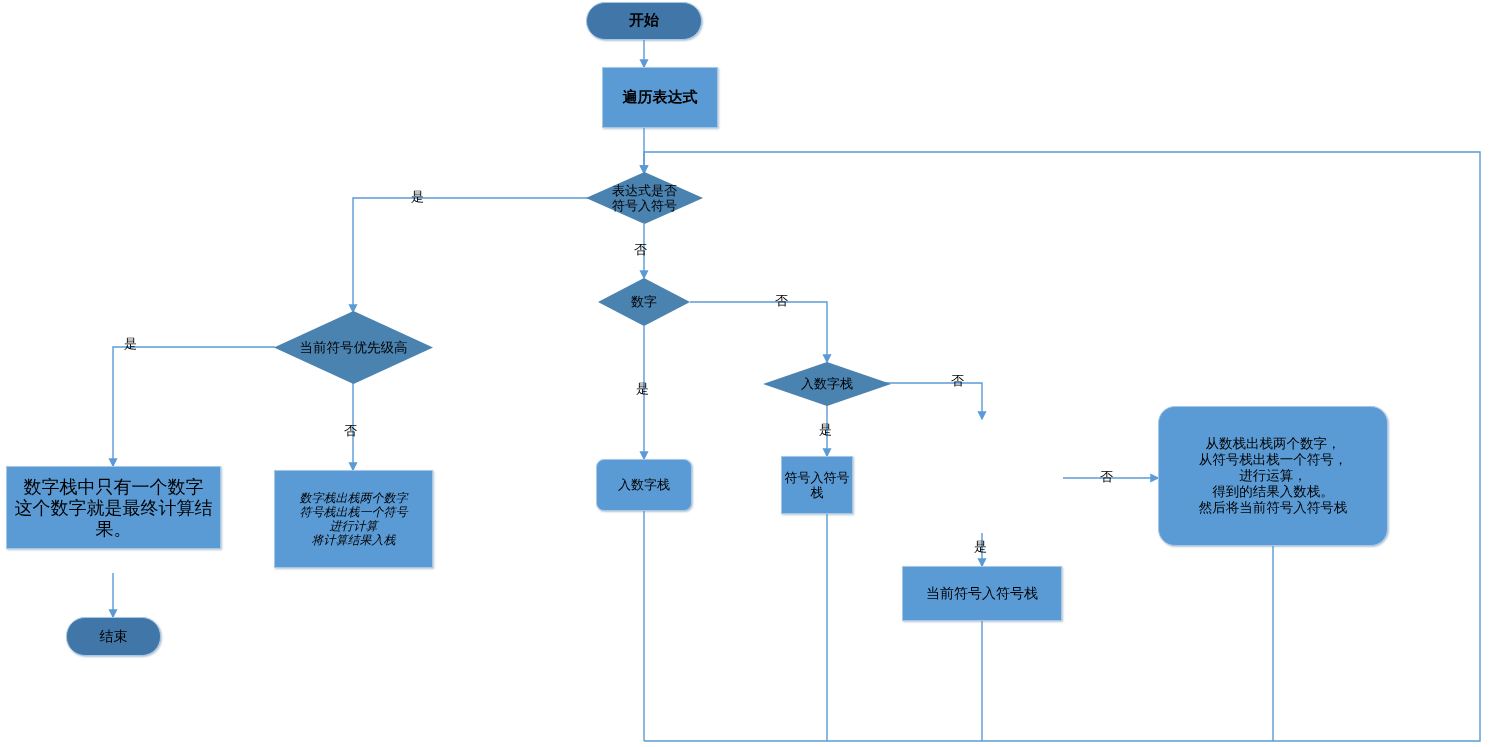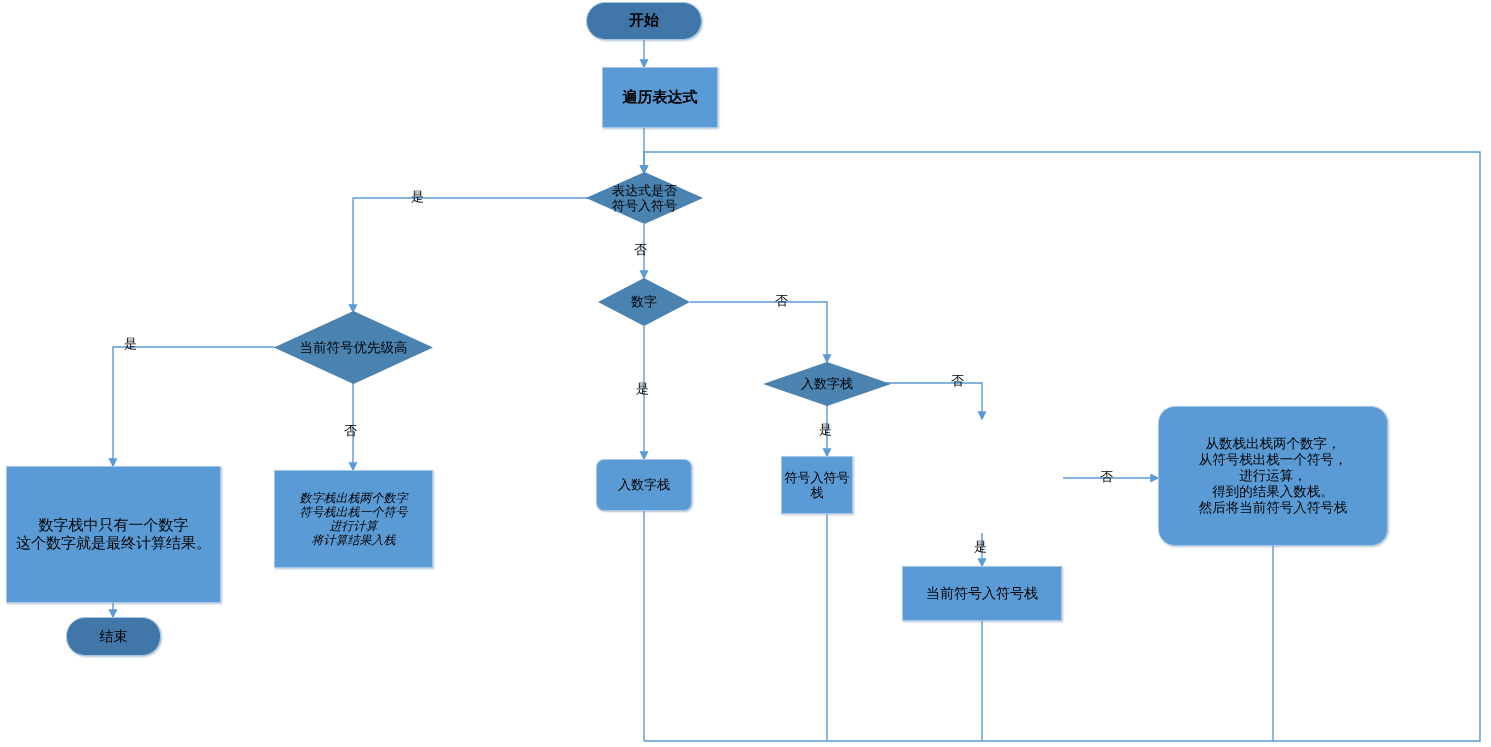--- a/index.html
+++ b/index.html
@@ -179,21 +179,21 @@
     <span class="dlabel">当前符号优先级高</span>
   </div>
 
   <div class="node process" style="left:274px; top:470px; width:159px; height:98px; font-size:12px;font-style:italic;">
     <span class="plabel">数字栈出栈两个数字
 符号栈出栈一个符号
 进行计算
 将计算结果入栈</span>
   </div>
 
-  <div class="node process" style="left:6px; top:466px; width:215px; height:137px; font-size:15px;">
+  <div class="node process" style="left:6px; top:466px; width:215px; height:83px; font-size:18px;">
     <span class="plabel">数字栈中只有一个数字
 这个数字就是最终计算结果。</span>
   </div>
 
   <div class="node terminator" style="left:66px; top:617px; width:95px; height:39px; border-radius:19px; font-size:14px;">
     <span class="tlabel">结束</span>
   </div>
 
   <span class="edge-label" style="left:411px; top:190px; font-size:13px;">是</span>
 

